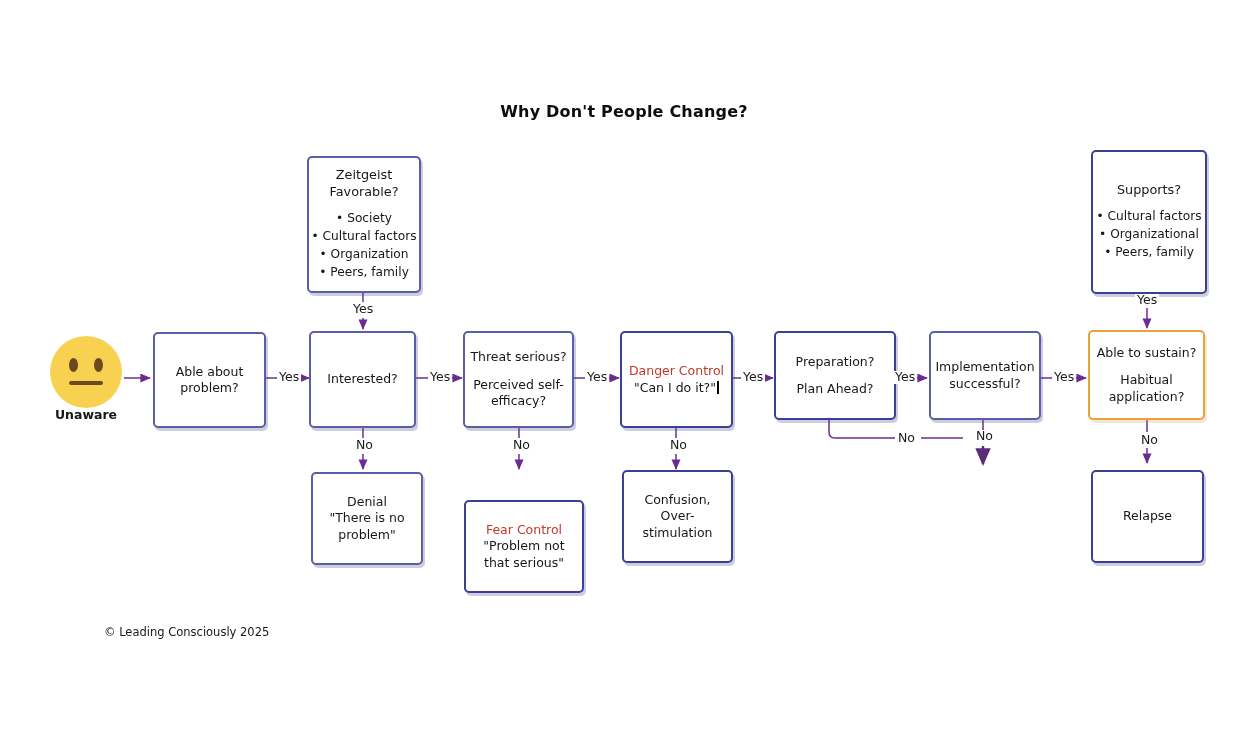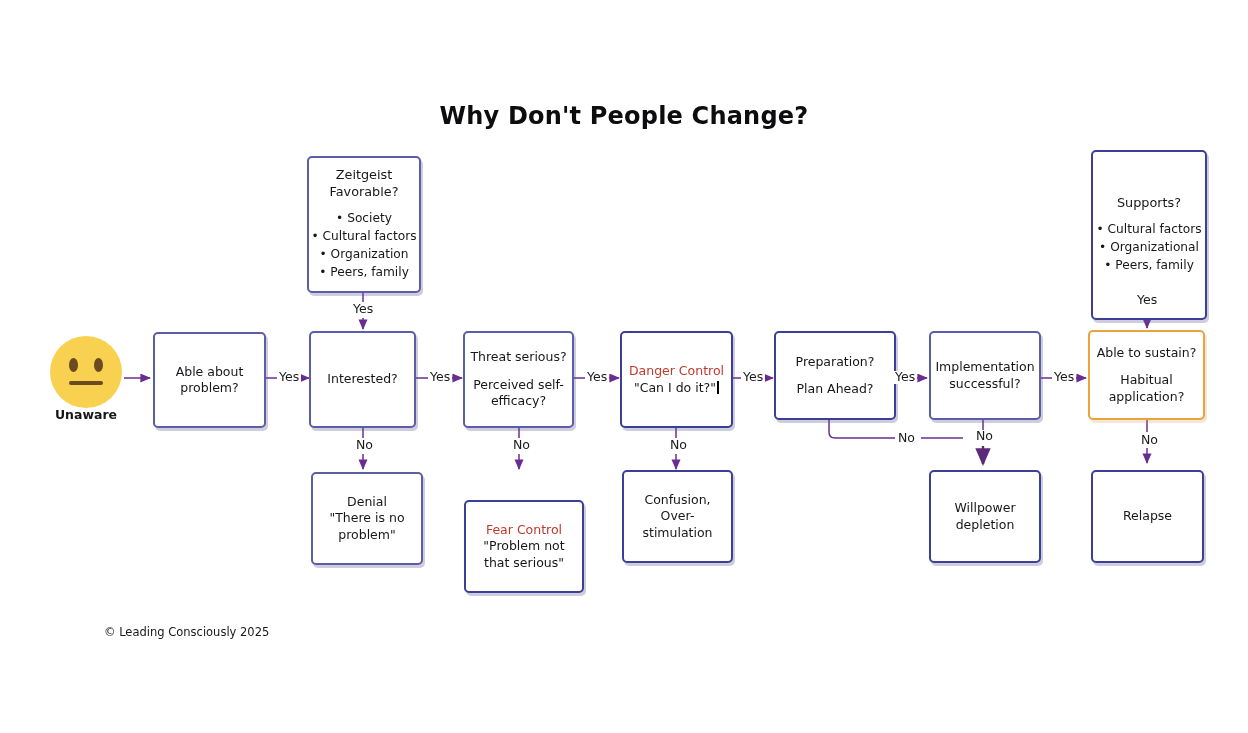--- a/index.html
+++ b/index.html
@@ -27,21 +27,21 @@
     width: 1248px;
     height: 733px;
     pointer-events: none;
   }
   .title {
     position: absolute;
     left: 0;
     top: 102px;
     width: 1248px;
     text-align: center;
-    font-size: 24px;
+    font-size: 16px;
     font-weight: bold;
     letter-spacing: 0.2px;
     color: #0d0d0f;
   }
   .node {
     position: absolute;
     box-sizing: border-box;
     background: #ffffff;
     border: 2px solid #5b5ea6;
     border-radius: 5px;
@@ -215,21 +215,21 @@
     <span class="line hdr">Zeitgeist</span>
     <span class="line hdr">Favorable?</span>
     <div class="bullets">
       <span class="line">• Society</span>
       <span class="line">• Cultural factors</span>
       <span class="line">• Organization</span>
       <span class="line">• Peers, family</span>
     </div>
   </div>
 
-  <div class="node darkblue" style="left:1091px; top:150px; width:116px; height:170px;">
+  <div class="node darkblue" style="left:1091px; top:150px; width:116px; height:144px;">
     <span class="line hdr">Supports?</span>
     <div class="bullets">
       <span class="line">• Cultural factors</span>
       <span class="line">• Organizational</span>
       <span class="line">• Peers, family</span>
     </div>
   </div>
 
   <div class="node" style="left:153px; top:332px; width:113px; height:96px;">
     <span class="line">Able about</span>
@@ -281,24 +281,20 @@
     <span class="line">"Problem not</span>
     <span class="line">that serious"</span>
   </div>
 
   <div class="node darkblue" style="left:622px; top:470px; width:111px; height:93px;">
     <span class="line">Confusion,</span>
     <span class="line">Over-</span>
     <span class="line">stimulation</span>
   </div>
 
-  <div class="node darkblue" style="left:929px; top:470px; width:112px; height:93px;">
-    <span class="line">Willpower</span>
-    <span class="line">depletion</span>
-  </div>
 
   <div class="node darkblue" style="left:1091px; top:470px; width:113px; height:93px;">
     <span class="line">Relapse</span>
   </div>
 
   <div class="edge-label" style="left:351px; top:303px;">Yes</div>
   <div class="edge-label" style="left:1135px; top:294px;">Yes</div>
 
   <div class="edge-label" style="left:277px; top:371px;">Yes</div>
   <div class="edge-label" style="left:428px; top:371px;">Yes</div>

